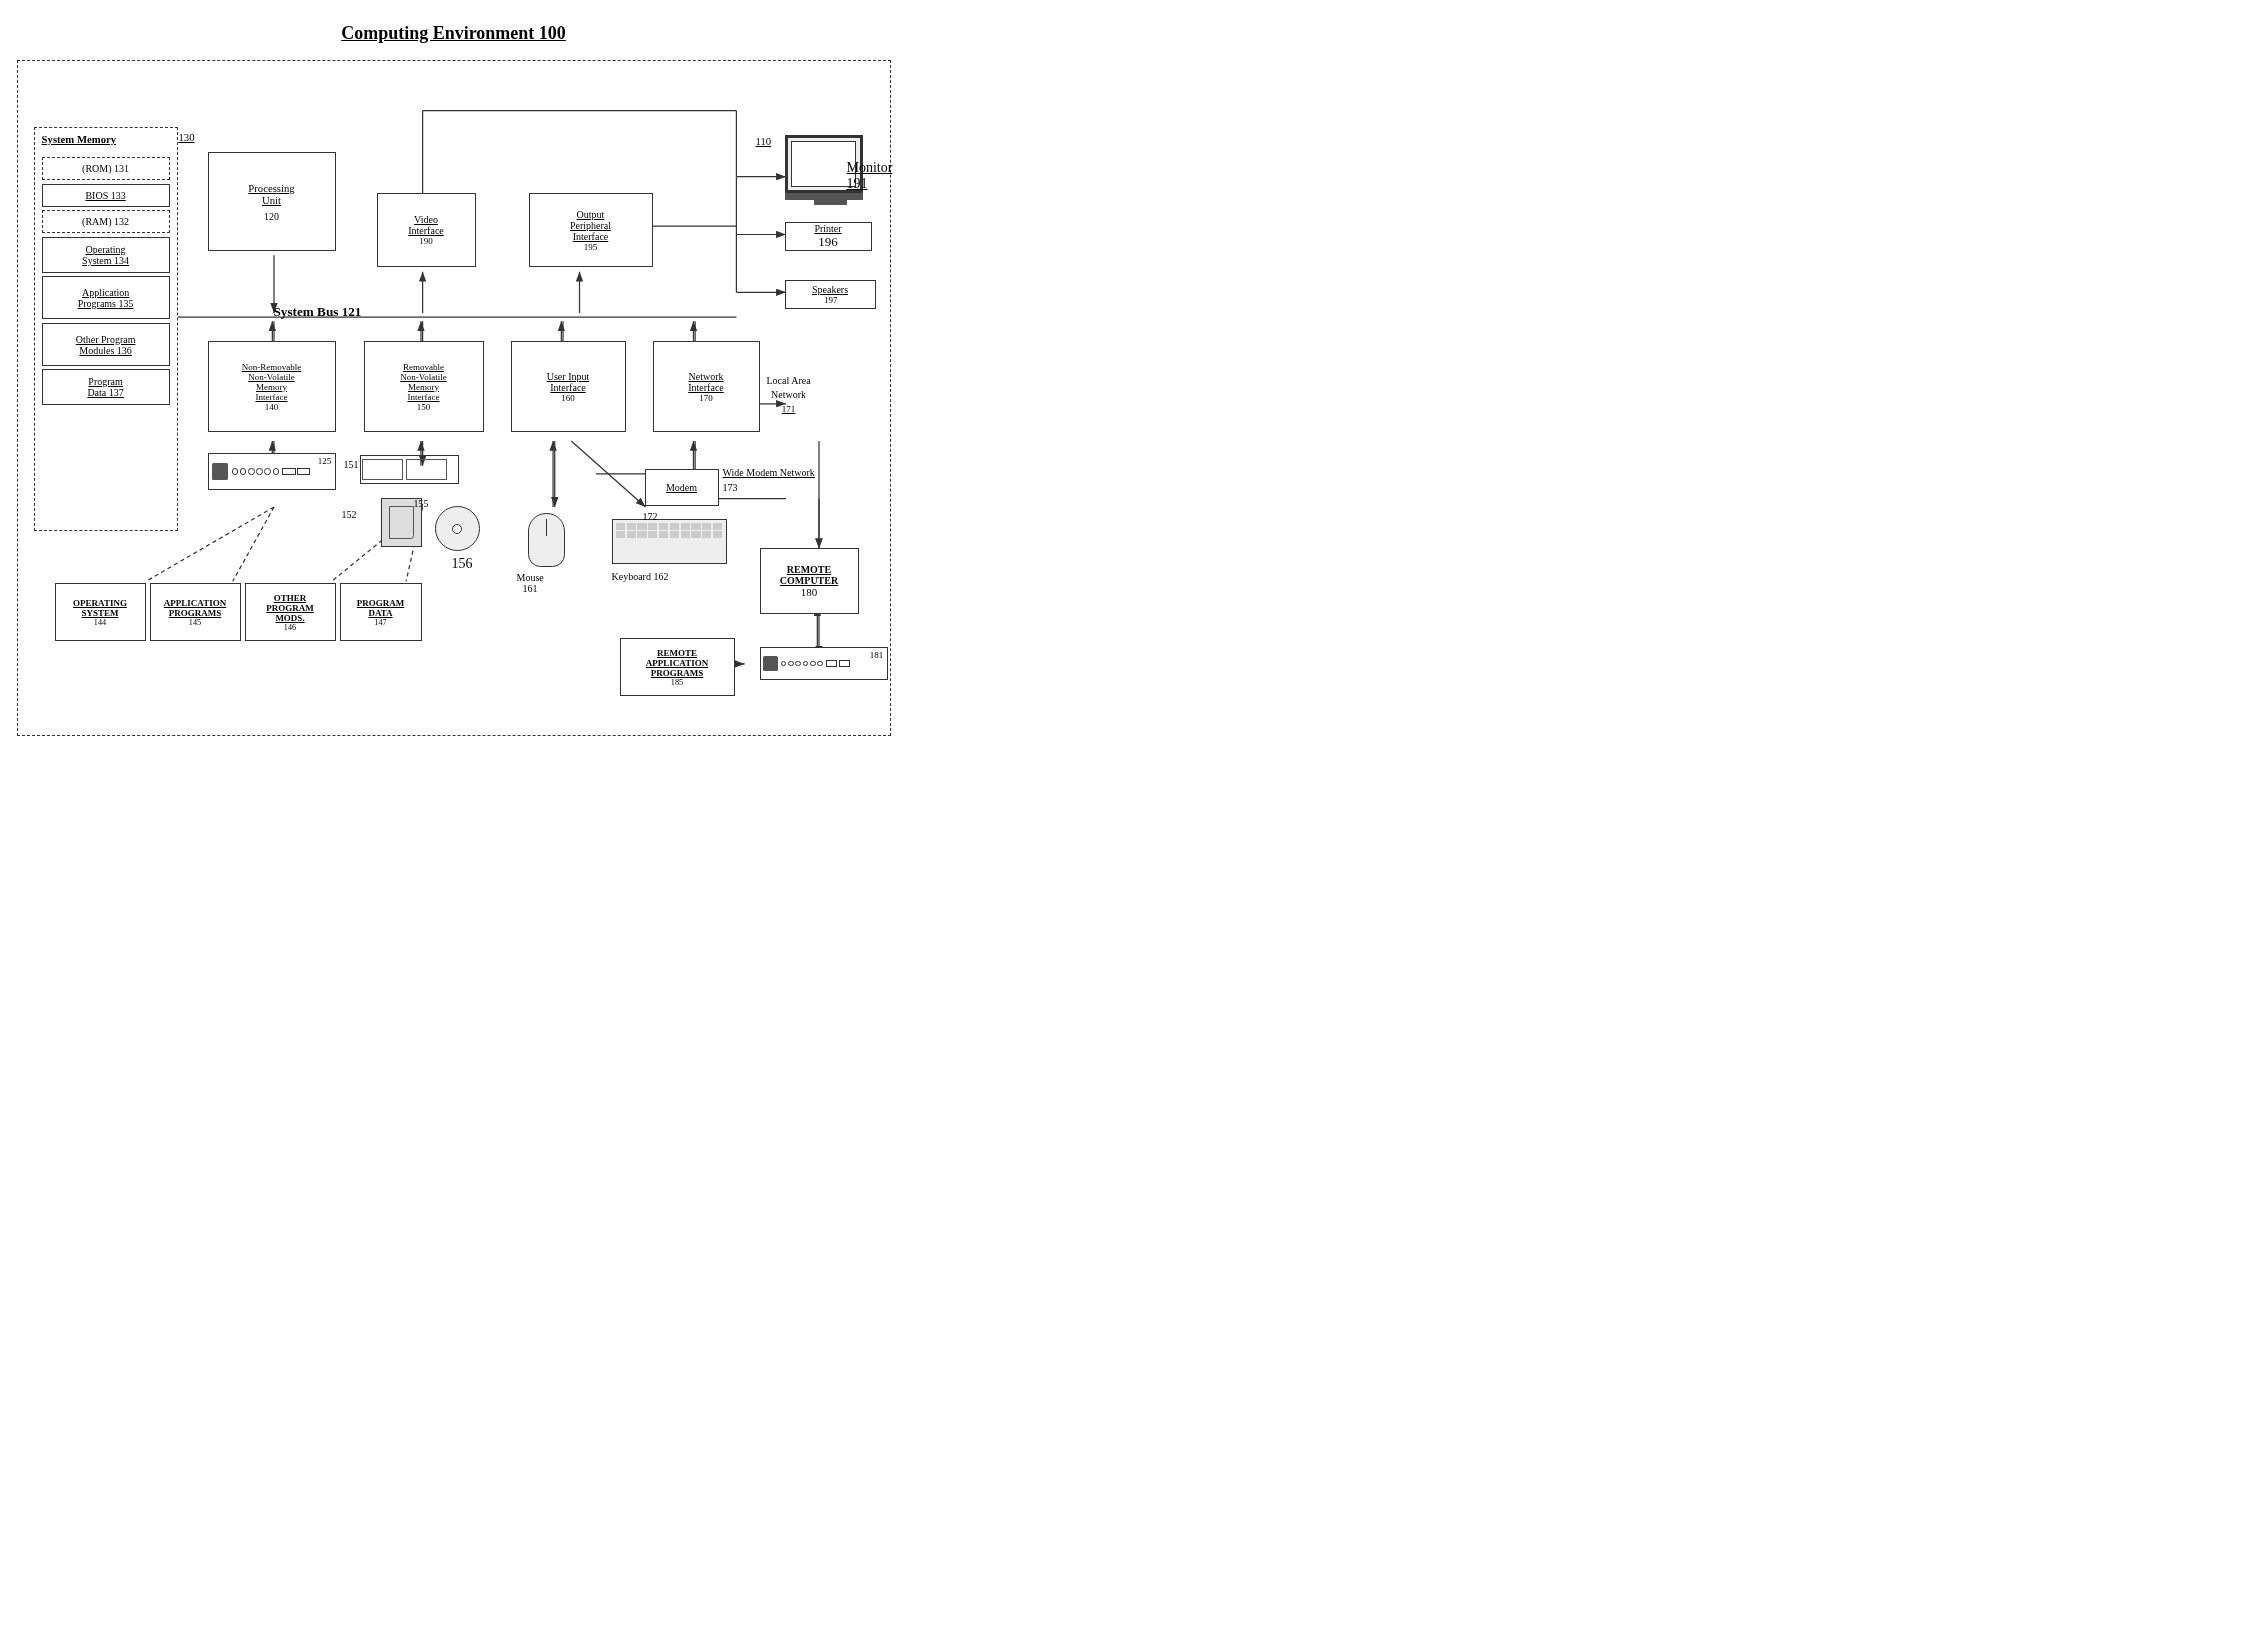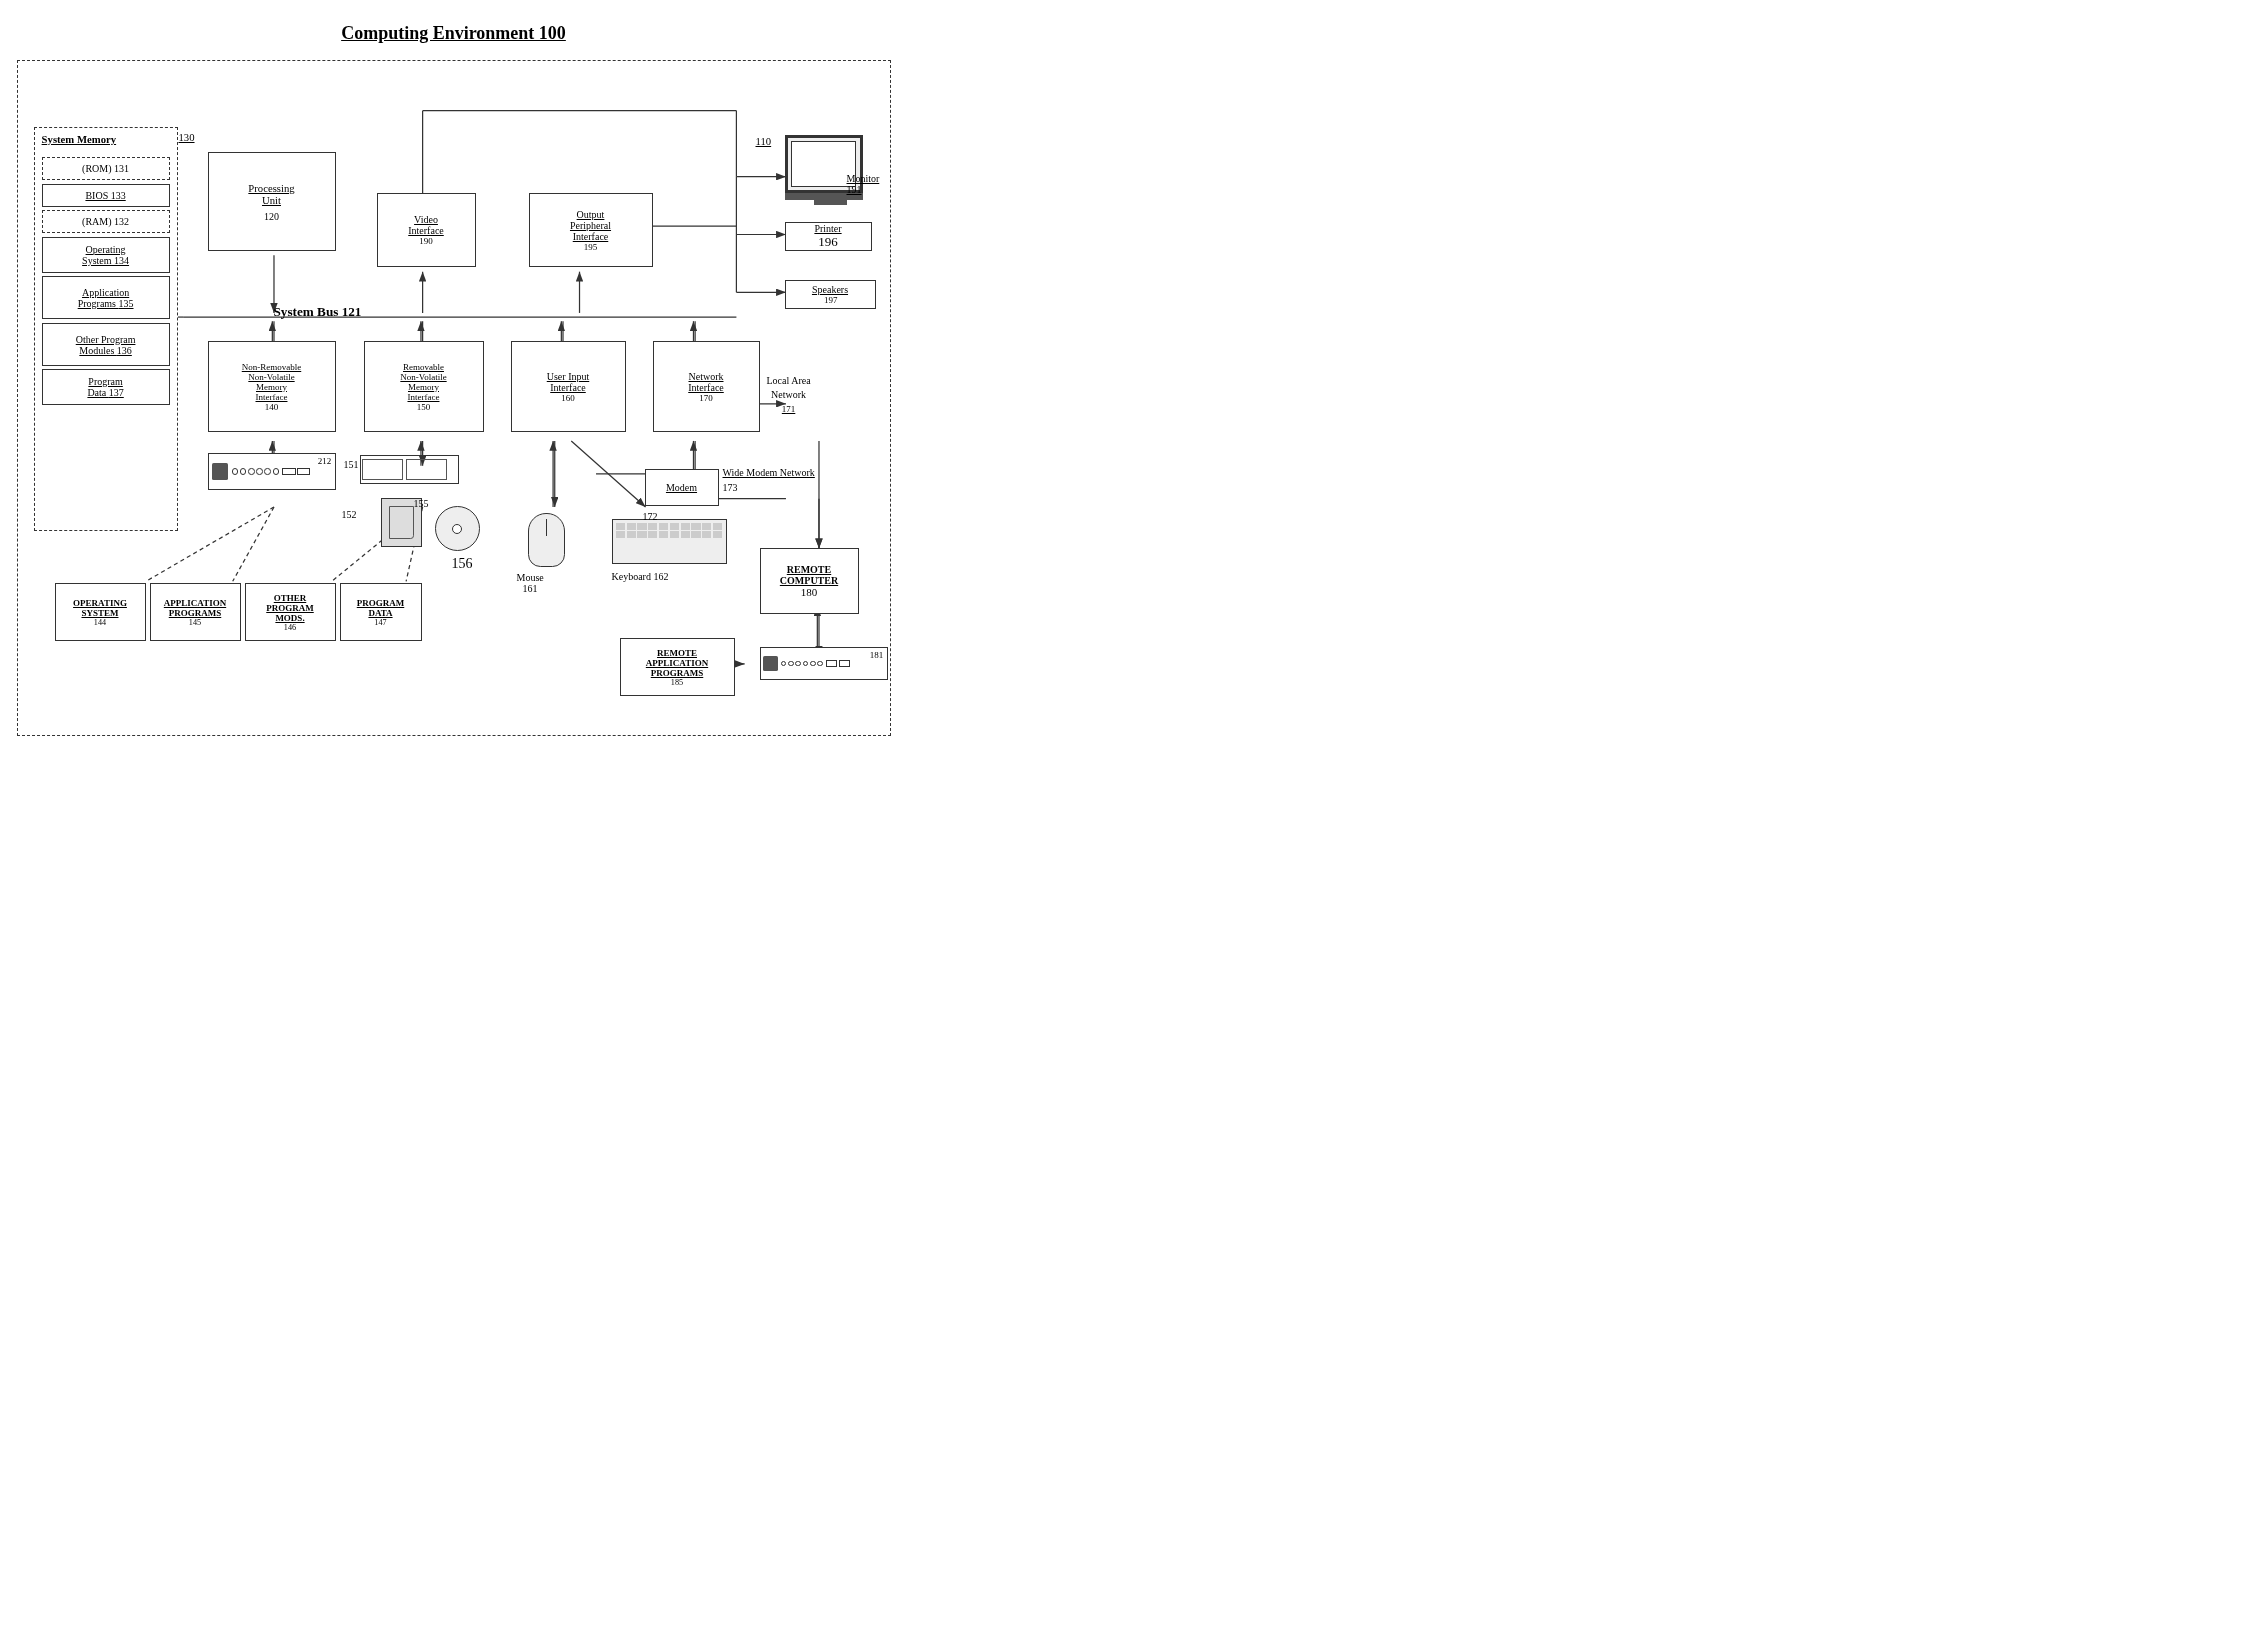--- a/index.html
+++ b/index.html
@@ -227,21 +227,21 @@
     <div style="display:flex;flex-direction:row;gap:1.6px;align-items:center;">
       <div style="width:6.6px;height:6.6px;border-radius:50%;border:0.8px solid #333;"></div>
       <div style="width:6.6px;height:6.6px;border-radius:50%;border:0.8px solid #333;"></div>
       <div style="width:6.6px;height:6.6px;border-radius:50%;border:0.8px solid #333;"></div>
       <div style="width:6.6px;height:6.6px;border-radius:50%;border:0.8px solid #333;"></div>
       <div style="width:6.6px;height:6.6px;border-radius:50%;border:0.8px solid #333;"></div>
       <div style="width:6.6px;height:6.6px;border-radius:50%;border:0.8px solid #333;"></div>
     </div>
     <div style="width:13.2px;height:6.6px;border:0.8px solid #333;margin-left:3.3px;"></div>
     <div style="width:13.2px;height:6.6px;border:0.8px solid #333;margin-left:1.6px;"></div>
-    <span style="position:absolute;right:3.3px;top:1.6px;font-size:9px;">212</span>
+    <span style="position:absolute;right:3.3px;top:1.6px;font-size:9px;">125</span>
   </div>
 
   <div style="position:absolute;left:326px;top:398px;font-size:10px;">151</div>
 
   <div style="position:absolute;left:342px;top:394px;width:115px;height:33px;">
 
     <div style="width:99px;height:29px;border:0.8px solid #333;display:flex;align-items:center;padding:1.6px;">
       <div style="width:41px;height:20.6px;border:0.8px solid #555;margin-right:3.3px;"></div>
       <div style="width:41px;height:20.6px;border:0.8px solid #555;"></div>
     </div>
@@ -299,21 +299,21 @@
 
   <div style="position:absolute;left:767px;top:74px;width:91px;height:74px;">
 
     <div style="width:78px;height:58px;border:3.3px solid #333;background:#eee;position:relative;">
       <div style="position:absolute;inset:3.3px;border:1.6px solid #333;background:#fff;"></div>
     </div>
 
     <div style="width:78px;height:6.6px;background:#555;margin-top:0px;"></div>
     <div style="width:33px;height:5px;background:#555;margin:0 auto;"></div>
   </div>
-  <div style="position:absolute;left:829px;top:112px;font-size:10px;text-decoration:underline;">Monitor 191</div>
+  <div style="position:absolute;left:829px;top:99px;font-size:14px;text-decoration:underline;">Monitor 191</div>
 
   <div style="position:absolute;left:738px;top:74px;font-size:10.7px;text-decoration:underline;">110</div>
 
   <div class="box" style="left:767px;top:161px;width:87px;height:29px;font-size:10px;">
     <span class="underline-text">Printer</span>
     <span style="font-size:13px;margin-left:0;">196</span>
   </div>
 
   <div class="box" style="left:767px;top:219px;width:91px;height:29px;font-size:10px;">
     <span class="underline-text">Speakers</span>

